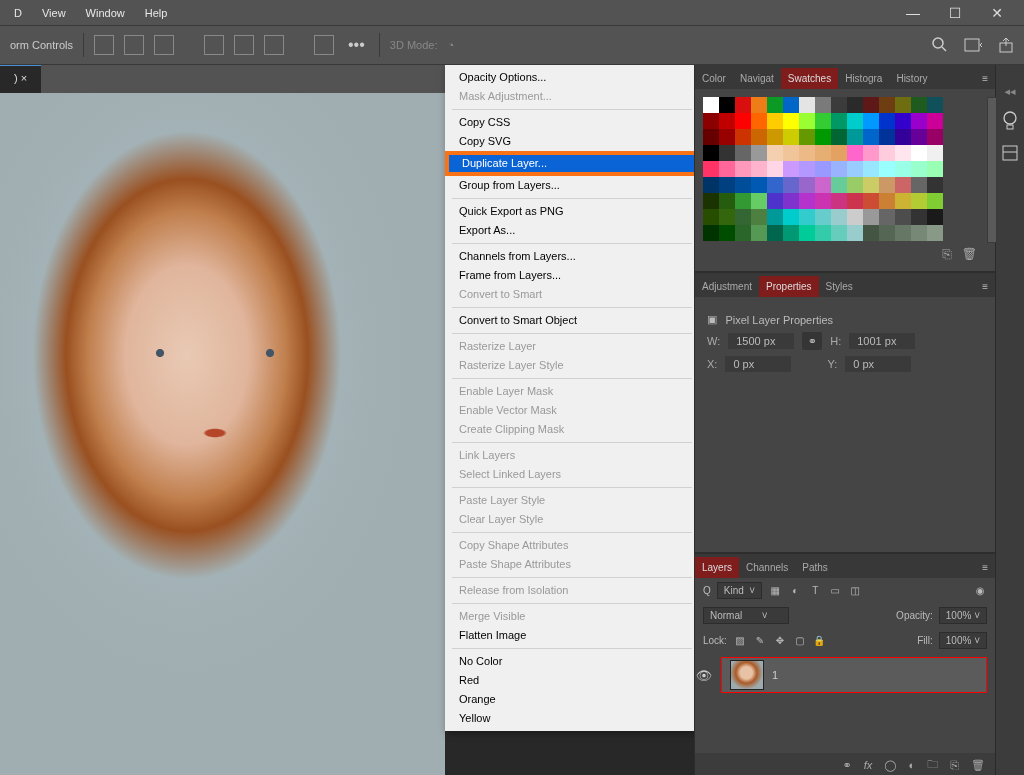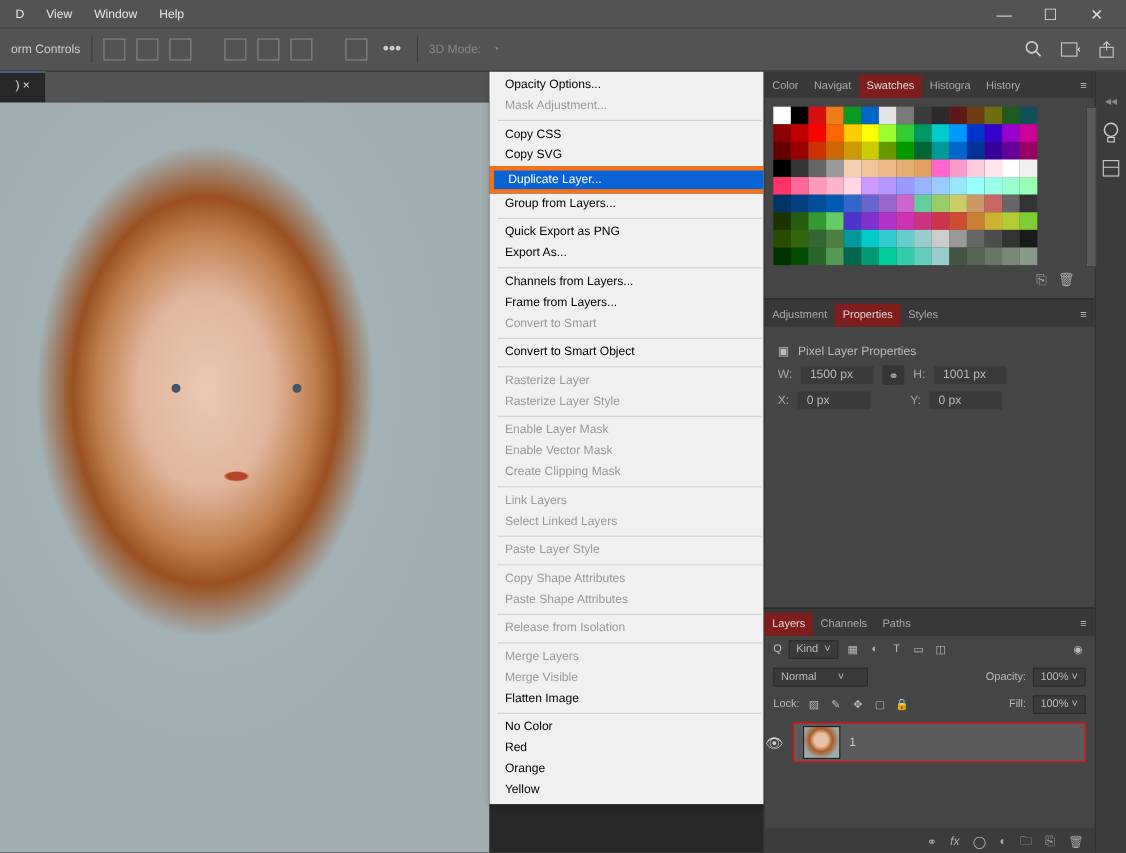--- a/index.html
+++ b/index.html
@@ -126,27 +126,27 @@
         <div class="item dis">Rasterize Layer Style</div>
         <div class="sep"></div>
         <div class="item dis">Enable Layer Mask</div>
         <div class="item dis">Enable Vector Mask</div>
         <div class="item dis">Create Clipping Mask</div>
         <div class="sep"></div>
         <div class="item dis">Link Layers</div>
         <div class="item dis">Select Linked Layers</div>
         <div class="sep"></div>
         <div class="item dis">Paste Layer Style</div>
+        <div class="item dis">Clear Layer Style</div>
         <div class="sep"></div>
         <div class="item dis">Copy Shape Attributes</div>
         <div class="item dis">Paste Shape Attributes</div>
         <div class="sep"></div>
         <div class="item dis">Release from Isolation</div>
         <div class="sep"></div>
-        <div class="item dis">Merge Layers</div>
         <div class="item dis">Merge Visible</div>
         <div class="item">Flatten Image</div>
         <div class="sep"></div>
         <div class="item">No Color</div>
         <div class="item">Red</div>
         <div class="item">Orange</div>
         <div class="item">Yellow</div>
       </div>
   </div>
 

